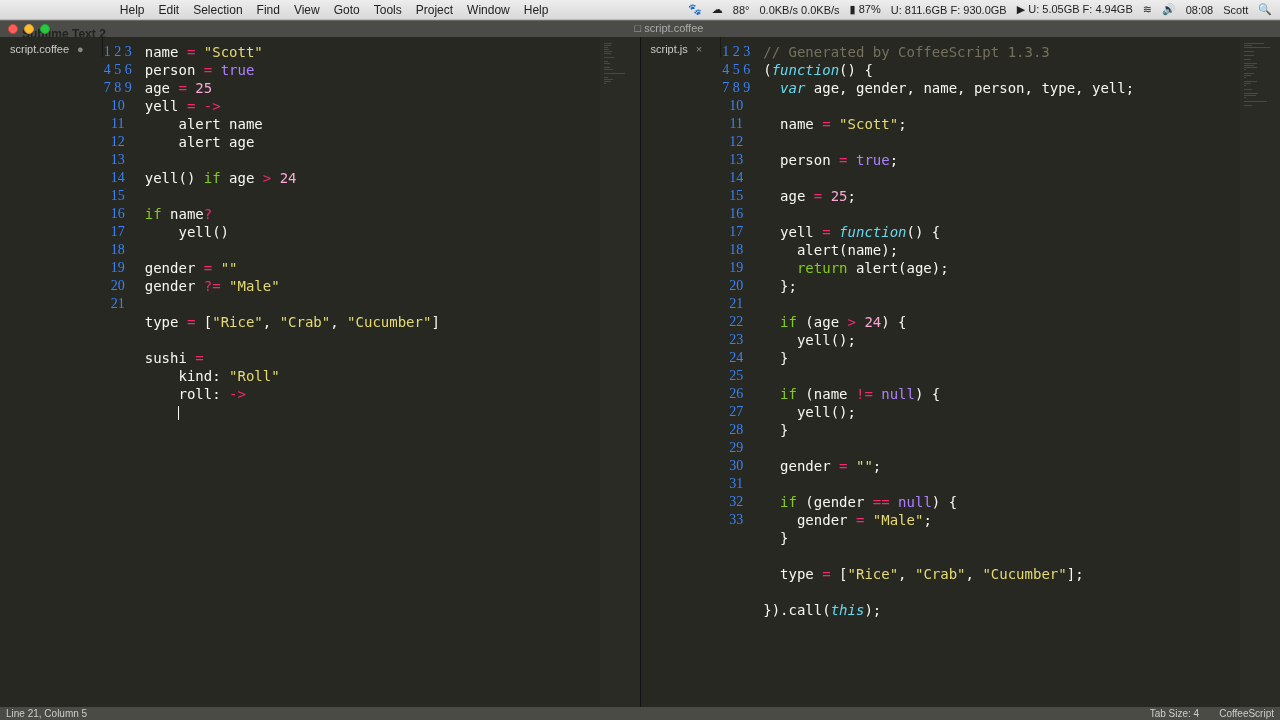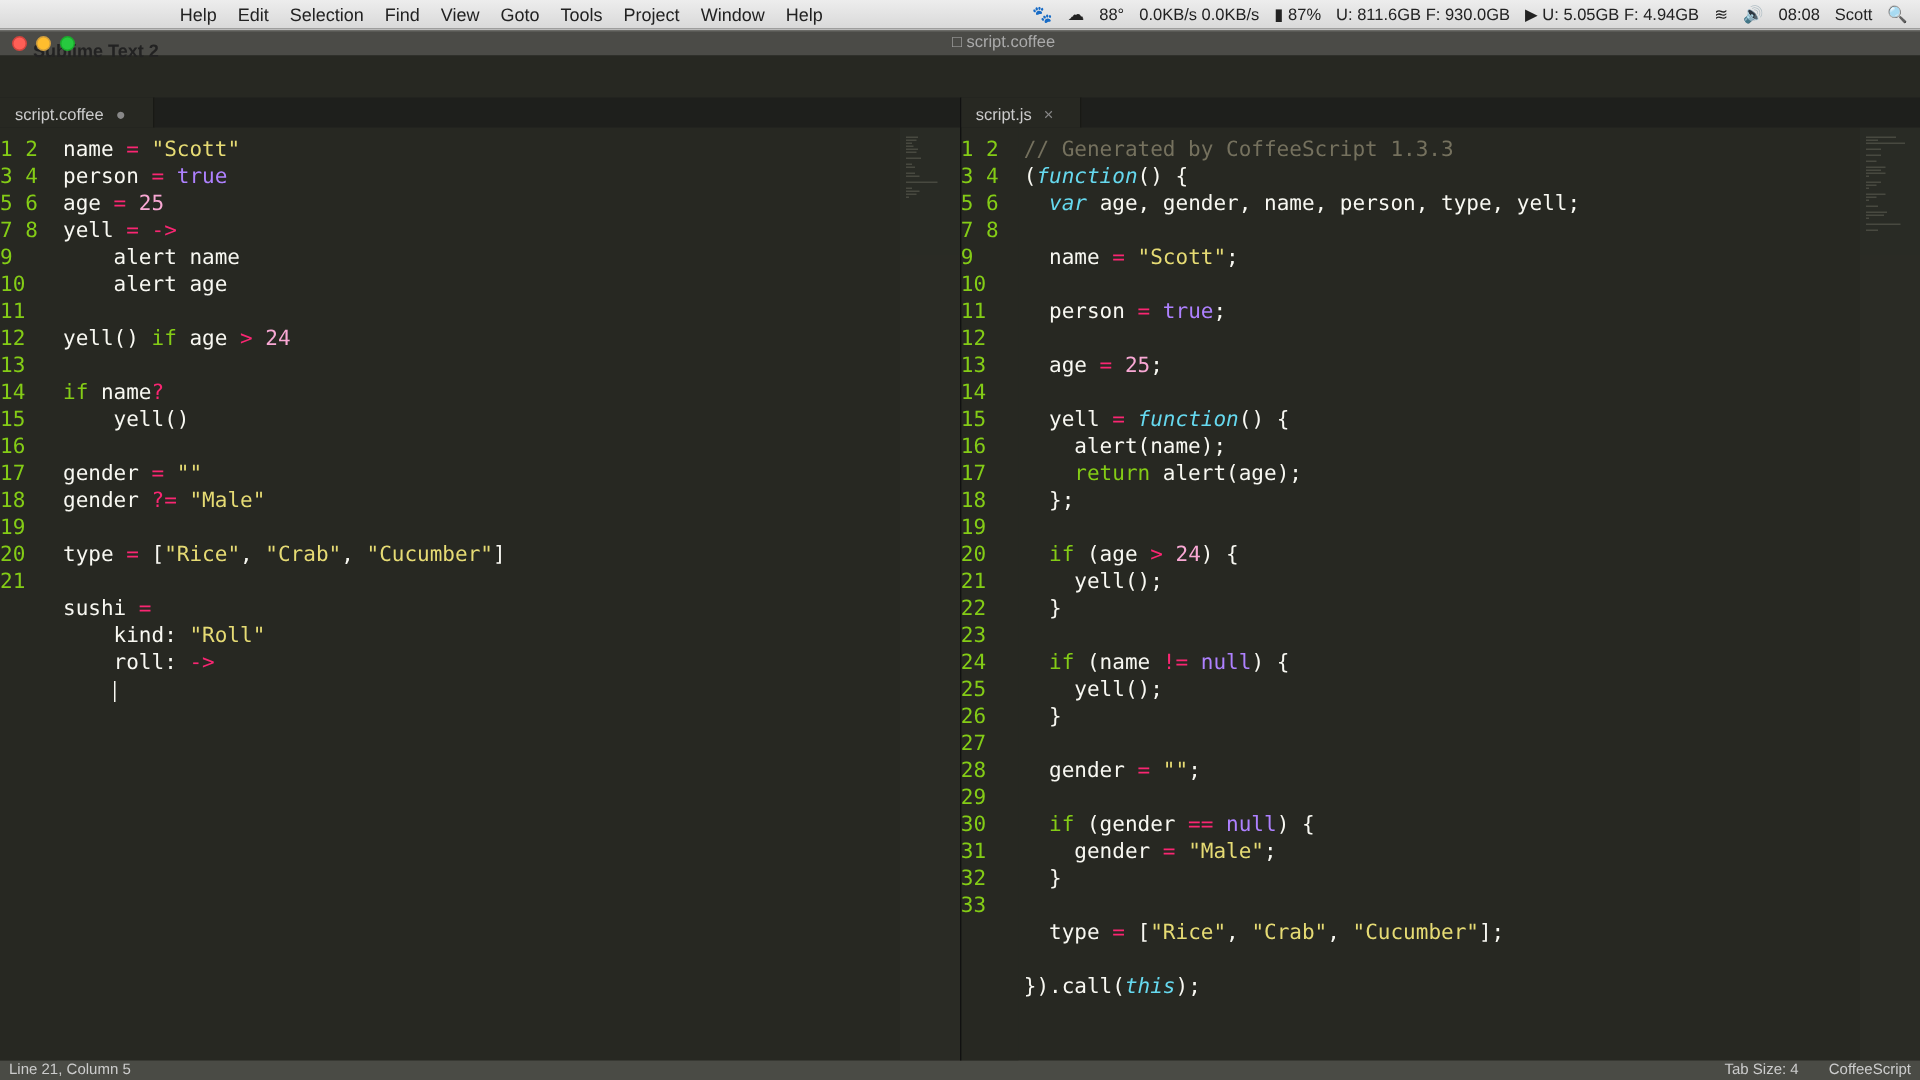--- a/index.html
+++ b/index.html
@@ -40,24 +40,23 @@
 .dot.y { background: #ffbd2e; border: 1px solid #d09e3e; }
 .dot.g { background: #27c93f; border: 1px solid #1aab2c; }
 .editor-area {
   display: flex;
   height: 670px;
   background: #272822;
 }
 .pane {
   flex: 1;
   display: flex;
-  flex-direction: column;
+  flex-direction: row;
   border-right: 1px solid #111;
   position: relative;
-  margin-top: 28px;
 }
 .pane:last-child { border-right: none; }
 .pane-tabs {
   height: 20px;
   background: #1e1f1c;
   display: flex;
   align-items: stretch;
 }
 .pane-tab {
   background: #272822;
@@ -72,25 +71,26 @@
 .codebody {
   flex: 1;
   display: flex;
   overflow: hidden;
   font-family: "Menlo", "Consolas", monospace;
   font-size: 14px;
   line-height: 18px;
 }
 .gutter {
   width: 38px;
-  text-align: left;
+  text-align: center;
   padding: 6px 8px 0 0;
-  color: #84cc16;
+  color: #3b82f6;
   background: #272822;
   user-select: none;
+  font-family: Liberation Serif, serif;
 }
 .code {
   flex: 1;
   padding: 6px 0 0 4px;
   color: #f8f8f2;
   white-space: pre;
 }
 .minimap {
   width: 40px;
   background: #2d2e28;

